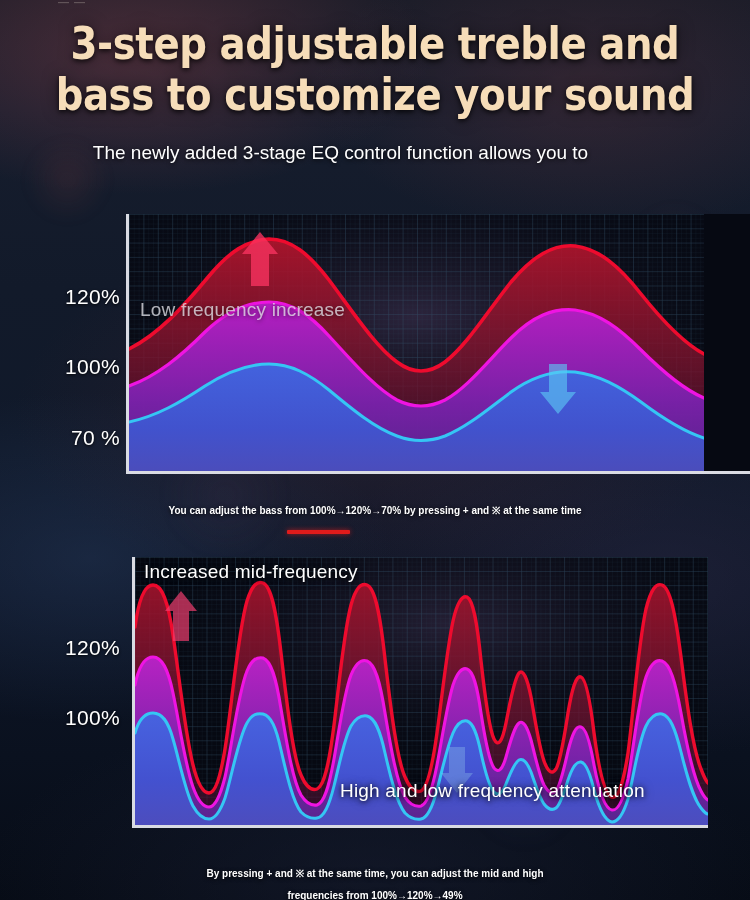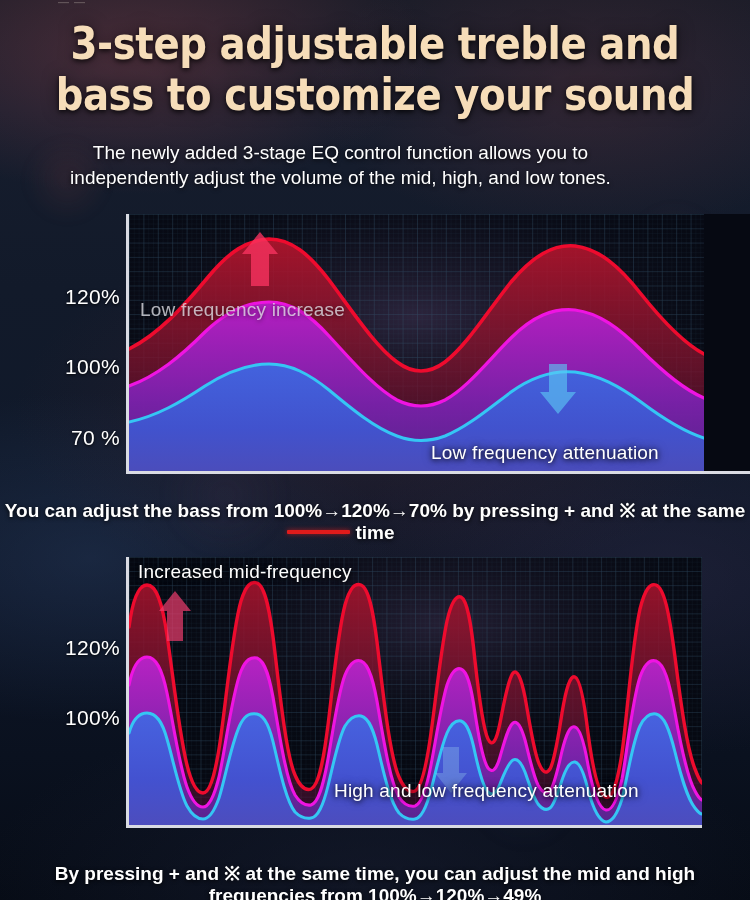--- a/index.html
+++ b/index.html
@@ -82,21 +82,21 @@
   .annot{
     position:absolute; font-size:19px; letter-spacing:.2px;
     white-space:nowrap; pointer-events:none;
   }
   .annot.dim{ color:rgba(226,226,232,.78); text-shadow:0 1px 4px rgba(0,0,0,.55); }
   .annot.bright{ color:#ffffff; text-shadow:0 1px 5px rgba(0,0,0,.9), 0 0 10px rgba(0,0,0,.6); }
 
   
   .caption{
     position:absolute; left:0; width:750px; text-align:center;
-    color:#ffffff; font-size:19px; line-height:22px; font-weight:700;
+    color:#ffffff; font-size:10px; line-height:22px; font-weight:700;
     text-shadow:0 1px 4px rgba(0,0,0,.9);
   }
   .caption span{display:block;}
   .redbar{
     position:absolute; left:287px; top:530px; width:63px; height:4px;
     background:#e01b1b; border-radius:1px;
     box-shadow:0 0 5px rgba(224,27,27,.7);
   }
 </style>
 </head>
@@ -107,21 +107,20 @@
 
   <div class="topfrag">— —</div>
 
   <div class="headline">
     <span>3-step adjustable treble and</span>
     <span>bass to customize your sound</span>
   </div>
 
   <div class="subtitle">
     <span>The newly added 3-stage EQ control function allows you to</span>
-    <span>independently adjust the volume of the mid, high, and low tones.</span>
   </div>
 
   <div class="ylabel" style="left:40px; top:241px;">120%</div>
   <div class="ylabel" style="left:40px; top:311px;">100%</div>
   <div class="ylabel" style="left:40px; top:382px;">70 %</div>
 
   <div class="chart" style="left:126px; top:214px; width:684px; height:260px;">
     <div class="plot">
       <svg width="575" height="257" viewBox="0 0 575 257">
         <defs>
@@ -169,32 +168,31 @@
         <g opacity=".92">
           <path d="M113,40 L131,18 L149,40 L140,40 L140,72 L122,72 L122,40 Z" fill="#f8335f" opacity=".85"></path>
         </g>
 
         <g opacity=".78">
           <path d="M420,150 L438,150 L438,178 L447,178 L429,200 L411,178 L420,178 Z" fill="#5cc8f5" opacity=".8"></path>
         </g>
       </svg>
     </div>
     <div class="annot dim" style="left:14px; top:85px;">Low frequency increase</div>
-    <div class="annot bright" style="left:305px; top:228px;">Low frequency attenuation</div>
   </div>
 
   <div class="caption" style="top:500px;">
     <span>You can adjust the bass from 100%→120%→70% by pressing + and ※ at the same time</span>
   </div>
   <div class="redbar"></div>
 
   <div class="ylabel" style="left:40px; top:592px;">120%</div>
   <div class="ylabel" style="left:40px; top:662px;">100%</div>
 
-  <div class="chart" style="left:126px; top:557px; width:576px; height:271px;">
+  <div class="chart" style="left:132px; top:557px; width:576px; height:271px;">
     <div class="plot">
       <svg width="573" height="268" viewBox="0 0 573 268">
         <defs>
           <linearGradient id="c2red" x1="0" y1="0" x2="0" y2="1">
             <stop offset="0%" stop-color="#a8132c" stop-opacity=".88"></stop>
             <stop offset="55%" stop-color="#6e1330" stop-opacity=".75"></stop>
             <stop offset="100%" stop-color="#451034" stop-opacity=".55"></stop>
           </linearGradient>
           <linearGradient id="c2mag" x1="0" y1="0" x2="0" y2="1">
             <stop offset="0%" stop-color="#bb23cb" stop-opacity=".95"></stop>

